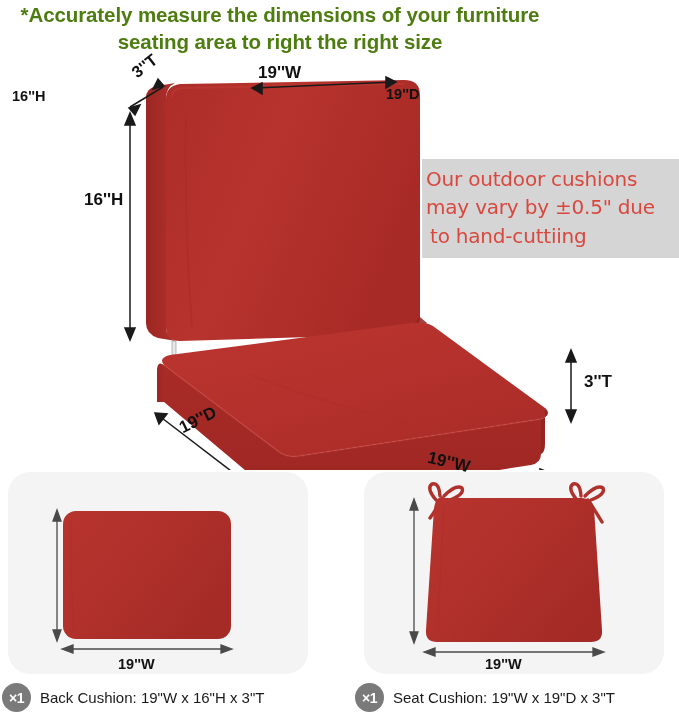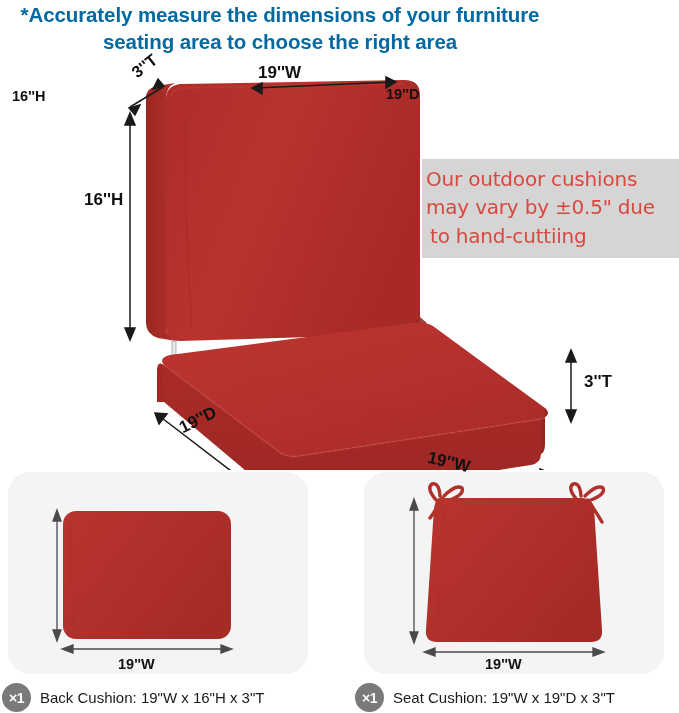--- a/index.html
+++ b/index.html
@@ -23,21 +23,21 @@
 
   
   .heading {
     position: absolute;
     left: 0;
     top: 2px;
     width: 560px;
     text-align: center;
     font-size: 20.5px;
     font-weight: bold;
-    color: #0369a1;
+    color: #4d7c0f;
     line-height: 1.30;
     letter-spacing: -0.1px;
   }
   .heading .line1 { display: block; }
   .heading .line2 { display: block; }
 
   
   .hero {
     position: absolute;
     left: 0;
@@ -148,21 +148,21 @@
     font-weight: normal;
   }
 </style>
 </head>
 <body>
 
 <div id="root">
 
   <div class="heading">
     <span class="line1">*Accurately measure the dimensions of  your furniture</span>
-    <span class="line2">seating area to choose the right area</span>
+    <span class="line2">seating area to right the right size</span>
   </div>
 
   <div class="hero">
     <svg class="hero-svg" width="679" height="415" viewBox="0 0 679 415">
       <defs>
         <linearGradient id="backFace" x1="0" y1="0" x2="1" y2="0.4">
           <stop offset="0%" stop-color="#ae2d29"></stop>
           <stop offset="45%" stop-color="#b7332e"></stop>
           <stop offset="100%" stop-color="#a82a26"></stop>
         </linearGradient>

